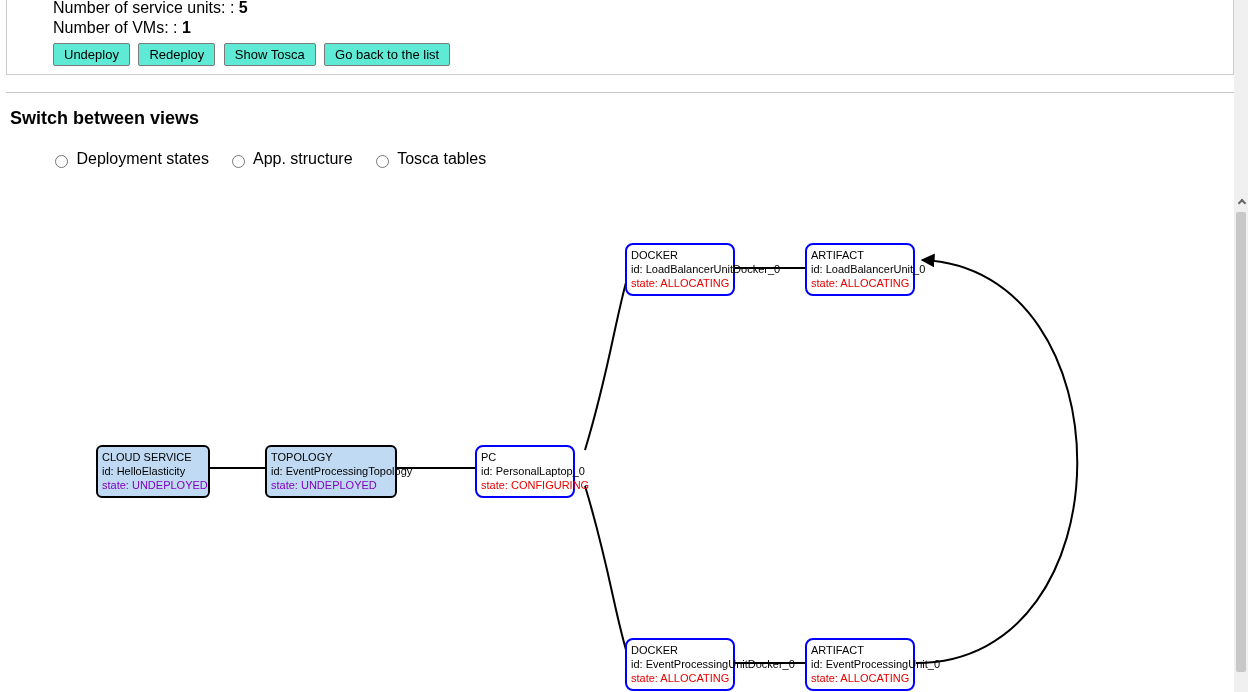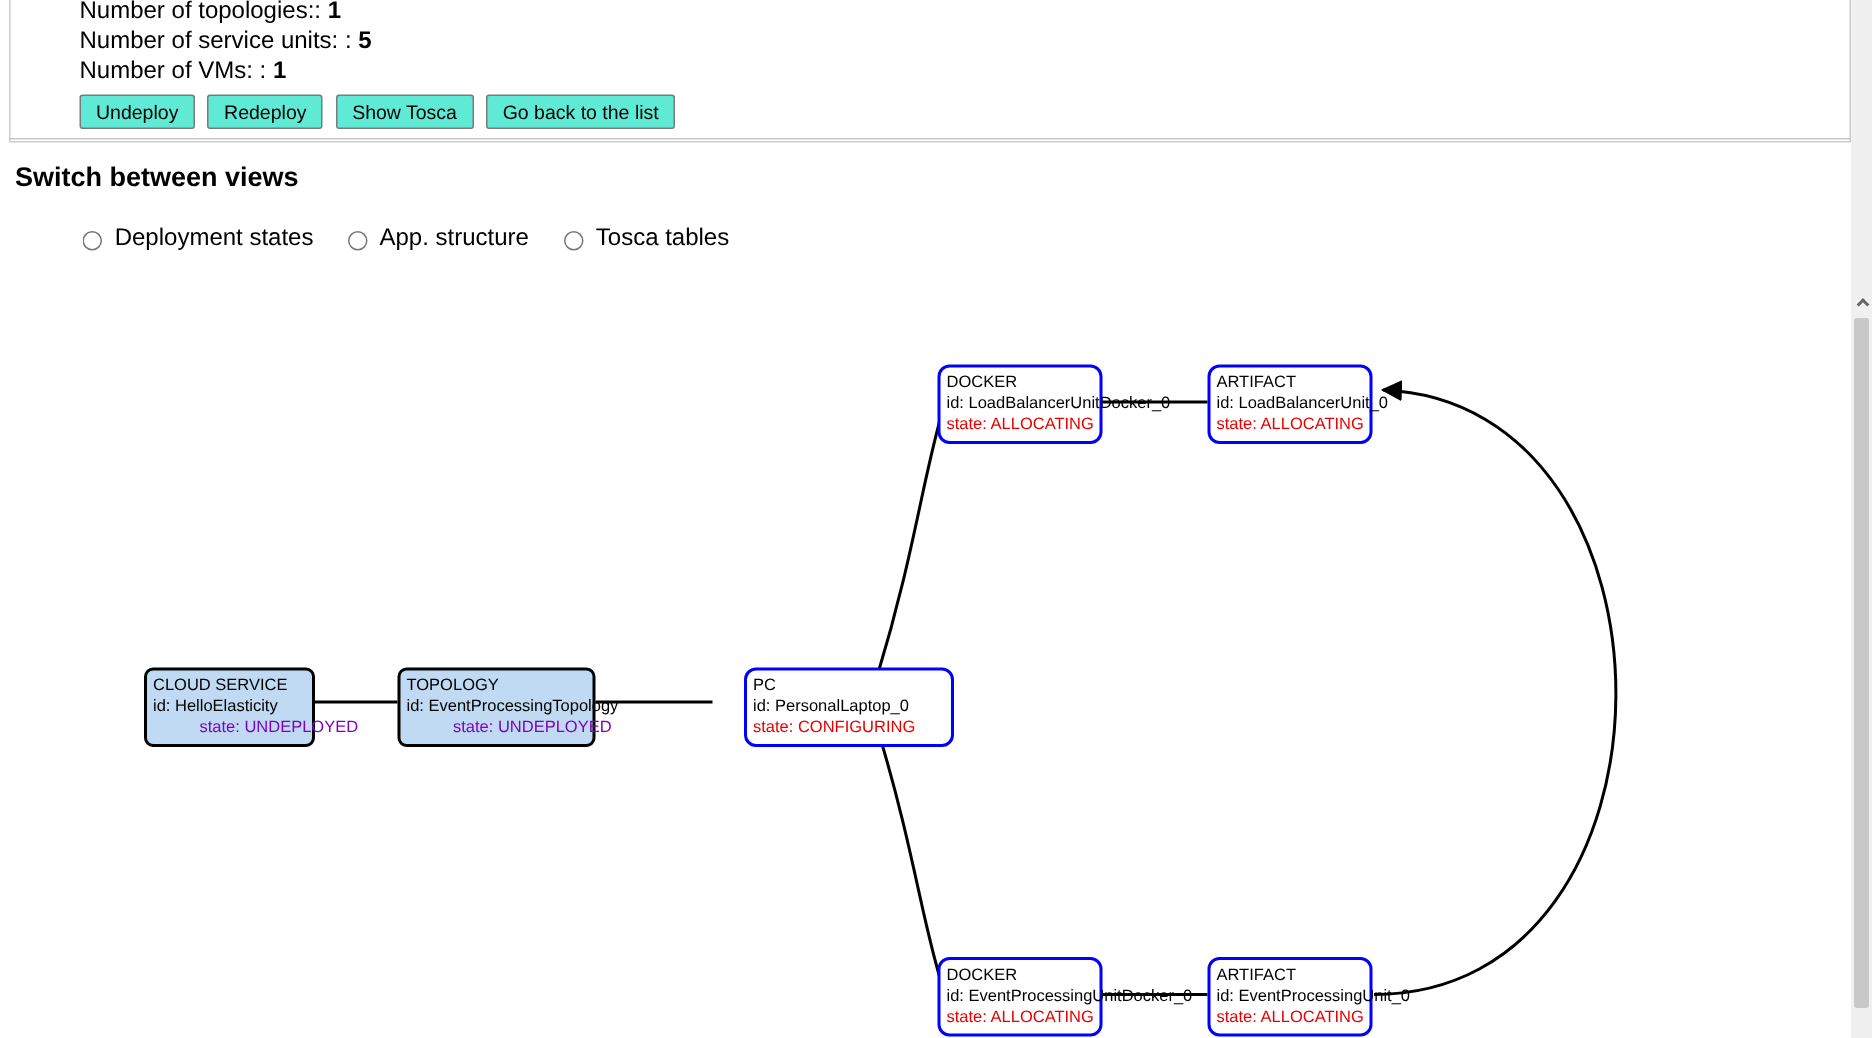--- a/index.html
+++ b/index.html
@@ -93,21 +93,21 @@
     box-sizing: border-box;
     padding: 4px 4px;
     white-space: nowrap;
     overflow: visible;
     z-index: 2;
     background: #fff;
   }
   .node .title { font-size: 11px; }
   .node .id { font-size: 11px; color: #000; }
   .node .state { font-size: 11px; }
-  .state-purple { color: #8000c0; margin-left: 31px; }
+  .state-purple { color: #8000c0; }
   .state-red { color: #e60000; }
 
   .node.blue-fill {
     background: #bfdaf2;
     border: 2px solid #000;
   }
   .node.blue-border {
     background: #fff;
     border: 2px solid #0000ff;
     border-radius: 8px;
@@ -150,23 +150,20 @@
     background: #c8c8c8;
     border-radius: 2px;
   }
 </style>
 </head>
 <body>
 
 <div class="outer">
 
   <div class="panel">
-    <div class="info-line">
-      <span>Number of topologies:: </span><b>1</b>
-    </div>
     <div class="info-line">
       <span>Number of service units: : </span><b>5</b>
     </div>
     <div class="info-line">
       <span>Number of VMs: : </span><b>1</b>
     </div>
     <div class="btn-row">
       <button class="ui-btn">Undeploy</button>
       <button class="ui-btn">Redeploy</button>
       <button class="ui-btn">Show Tosca</button>
@@ -222,21 +219,21 @@
       <div class="id">id: HelloElasticity</div>
       <div class="state state-purple">state: UNDEPLOYED</div>
     </div>
 
     <div class="node blue-fill" style="left:265px; top:247px; width:132px;">
       <div class="title">TOPOLOGY</div>
       <div class="id">id: EventProcessingTopology</div>
       <div class="state state-purple">state: UNDEPLOYED</div>
     </div>
 
-    <div class="node blue-border" style="left:496px; top:247px; width:140px;">
+    <div class="node blue-border" style="left:475px; top:247px; width:100px;">
       <div class="title">PC</div>
       <div class="id">id: PersonalLaptop_0</div>
       <div class="state state-red">state: CONFIGURING</div>
     </div>
 
     <div class="node blue-border" style="left:625px; top:45px; width:110px;">
       <div class="title">DOCKER</div>
       <div class="id">id: LoadBalancerUnitDocker_0</div>
       <div class="state state-red">state: ALLOCATING</div>
     </div>

